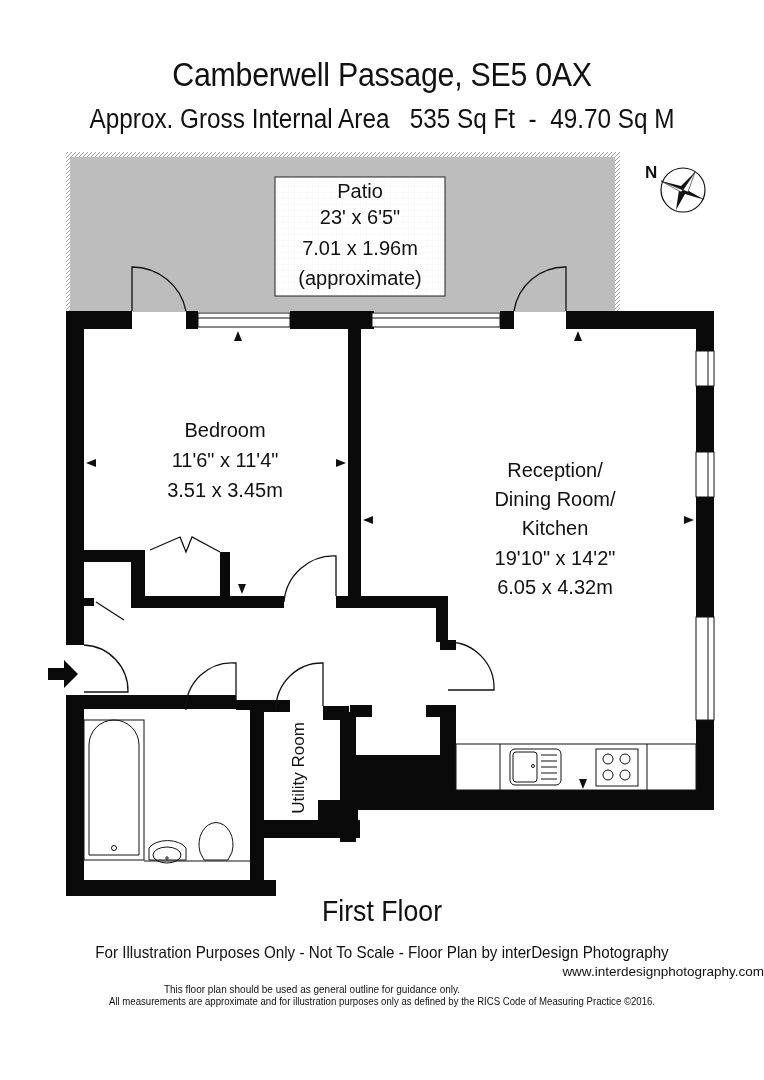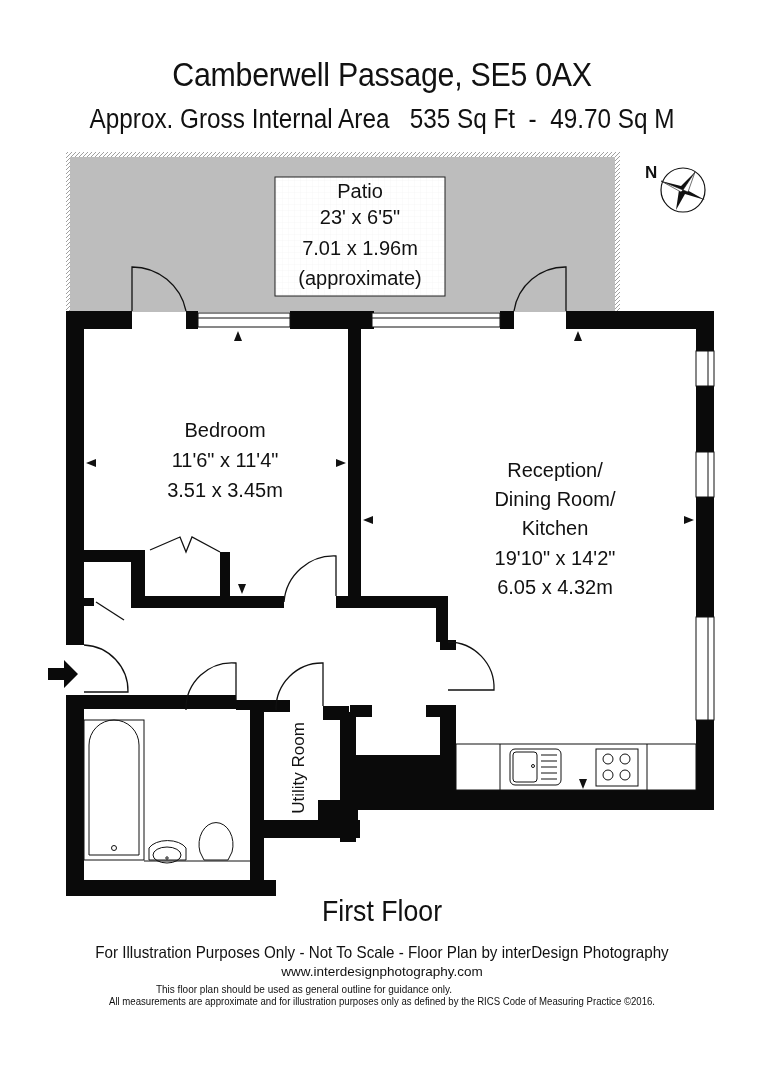--- a/index.html
+++ b/index.html
@@ -7,23 +7,23 @@
          font-family: "Liberation Sans", "DejaVu Sans", sans-serif; color: #111; }
   .title { position: absolute; left: 0; width: 764px; text-align: center; top: 56px;
            font-size: 33px; letter-spacing: -0.3px; transform: scaleX(0.92); }
   .subtitle { position: absolute; left: 0; width: 764px; text-align: center; top: 104px;
               font-size: 27px; transform: scaleX(0.9); white-space: pre; }
   svg.plan { position: absolute; left: 0; top: 0; }
   .floor-label { position: absolute; left: 0; width: 764px; text-align: center; top: 895px;
                  font-size: 29px; transform: scaleX(0.92); }
   .disclaimer { position: absolute; left: 0; width: 764px; text-align: center; top: 943px;
                 font-size: 16.5px; transform: scaleX(0.92); }
-  .website { position: absolute; left: 0; width: 764px; text-align: center; top: 964px;
+  .website { position: absolute; left: 0; width: 764px; text-align: right; top: 964px;
              font-size: 13.5px; }
-  .fine1 { position: absolute; left: 0; width: 608px; text-align: center; top: 984px;
+  .fine1 { position: absolute; left: 8px; width: 608px; text-align: center; top: 984px;
            font-size: 10px; }
   .fine2 { position: absolute; left: 0; width: 764px; text-align: center; top: 996px;
            font-size: 10px; transform: scaleX(0.96); }
   .room-text { font-family: "Liberation Sans", "DejaVu Sans", sans-serif; fill: #111; }
 </style>
 </head>
 <body>
 
 <div class="title">Camberwell Passage, SE5 0AX</div>
 <div class="subtitle">Approx. Gross Internal Area   535 Sq Ft  -  49.70 Sq M</div>

